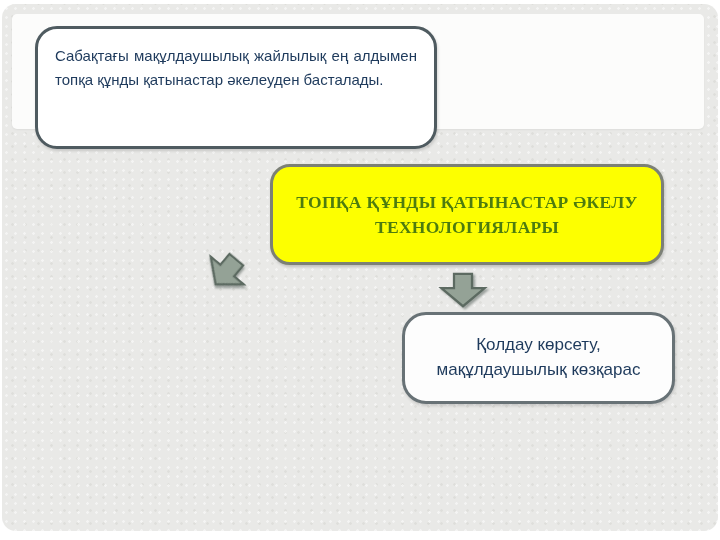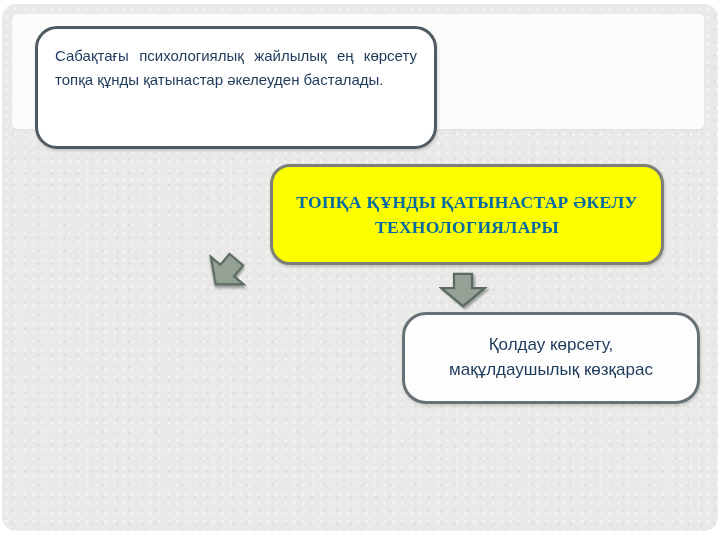--- a/index.html
+++ b/index.html
@@ -75,21 +75,21 @@
     display: flex;
     align-items: center;
     justify-content: center;
     padding: 8px 14px;
   }
   .title-box .title-text {
     font-family: "Liberation Serif", serif;
     font-weight: bold;
     font-size: 17.5px;
     line-height: 1.4;
-    color: #0369a1;
+    color: #4d7c0f;
     text-align: center;
     letter-spacing: 0.3px;
   }
   .arrow {
     position: absolute;
   }
   .arrow svg {
     display: block;
     filter: drop-shadow(2px 2px 1px rgba(90,100,95,0.55));
   }
@@ -116,41 +116,41 @@
   }
   .branch-left {
     left: 33px;
     top: 302px;
     width: 265px;
     height: 95px;
   }
   .branch-right {
     left: 400px;
     top: 308px;
-    width: 298px;
+    width: 273px;
     height: 92px;
   }
   .branch .branch-text {
     font-size: 17px;
     line-height: 1.45;
     color: #1e3a5c;
     text-align: center;
     white-space: pre-line;
   }
 </style>
 </head>
 <body>
 
 <div class="page">
   <div class="slide">
 
     <div class="title-band"></div>
 
     <div class="intro-box">
-      <p>Сабақтағы психологиялық жайлылық ең көрсету топқа құнды қатынастар әкелеуден басталады.</p>
+      <p>Сабақтағы мақұлдаушылық жайлылық ең алдымен топқа құнды қатынастар әкелеуден басталады.</p>
     </div>
 
     <div class="title-box">
       <div class="title-text">ТОПҚА ҚҰНДЫ ҚАТЫНАСТАР ӘКЕЛУ ТЕХНОЛОГИЯЛАРЫ</div>
     </div>
 
     <div class="arrow arrow-left">
       <svg width="50" height="38" viewBox="0 0 56 40" xmlns="http://www.w3.org/2000/svg">
         <polygon points="18,2 38,2 38,18 52,18 28,38 4,18 18,18" fill="#94a296" stroke="#5c6a61" stroke-width="2.5" stroke-linejoin="miter"></polygon>
       </svg>

